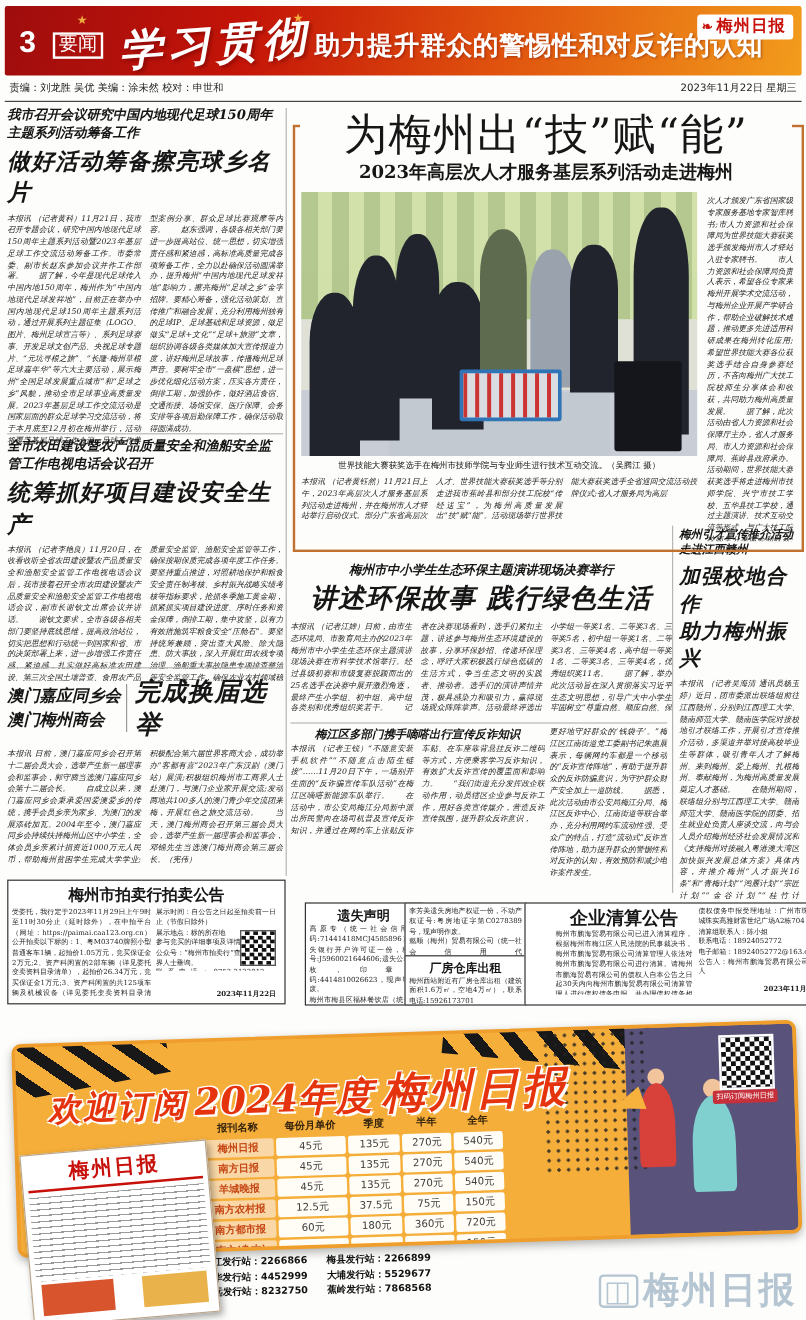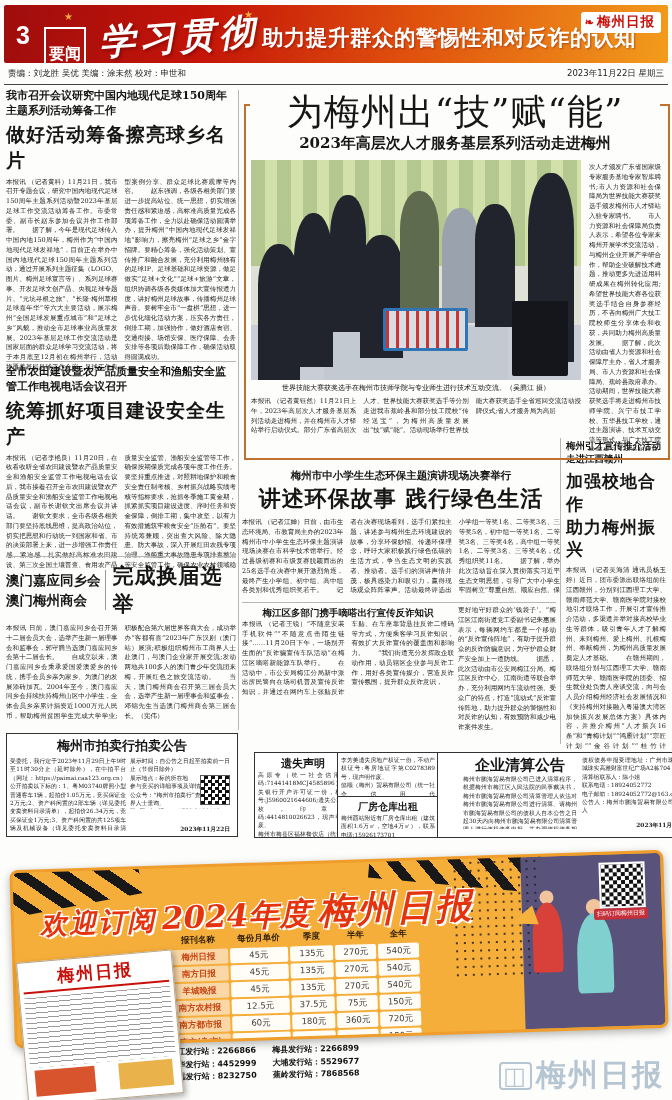--- a/index.html
+++ b/index.html
@@ -1,26 +1,26 @@
 <!DOCTYPE html>
 <html><head>
 <meta charset="utf-8">
 <style>
   html,body{margin:0;padding:0;background:#888;}
   .page{position:relative;width:672px;height:1100px;background:#fdfdfb;overflow:hidden;
         font-family:"DejaVu Serif","Liberation Serif",serif;color:#161616;}
-  .abs{position:absolute;}
+  .abs{position:absolute;font-style:italic;}
   
   .topband{position:absolute;left:4px;top:5px;width:664px;height:58px;border-radius:2px;
     background:linear-gradient(100deg,#9f0d0d 0%,#c41408 30%,#e0520e 62%,#f29c1c 100%);}
   .star{position:absolute;color:#ffd34d;font-size:10px;opacity:.8;}
   .pagenum{position:absolute;left:12px;top:16px;color:#fff;font-weight:bold;font-size:25px;
     font-family:"Liberation Sans",sans-serif;}
-  .secbox{position:absolute;left:40px;top:22px;color:#fff;font-weight:bold;font-size:16px;
-    border:2px solid #fff;padding:16px 3px;line-height:1.15;font-family:"Liberation Sans",sans-serif;}
+  .secbox{position:absolute;left:40px;top:22px;color:#fff;font-weight:normal;font-size:16px;
+    border:2px solid #fff;padding:0 3px;line-height:1.15;font-family:"Liberation Sans",sans-serif;}
   .callig{position:absolute;left:95px;top:8px;color:#fff;font-weight:900;font-style:italic;
     font-size:36px;transform:rotate(-4deg);letter-spacing:4px;text-shadow:2px 2px 3px rgba(90,0,0,.45);}
   .slogan{position:absolute;left:258px;top:18px;color:#fff;font-weight:900;font-size:21.5px;
     letter-spacing:.5px;text-shadow:1px 1px 2px rgba(90,0,0,.4);font-family:"DejaVu Sans",sans-serif;}
   .mzlogo{position:absolute;right:7px;top:7px;background:#fff;border-radius:3px;padding:1px 6px 2px 4px;
     color:#c8100b;font-weight:900;font-size:13.5px;letter-spacing:1px;}
   .mzlogo .leaf{font-size:11px;margin-right:2px;}
   .metaline{position:absolute;left:8px;top:68px;width:656px;font-size:8.5px;color:#222;
     font-family:"DejaVu Sans",sans-serif;}
   .metaline .right{float:right;}

